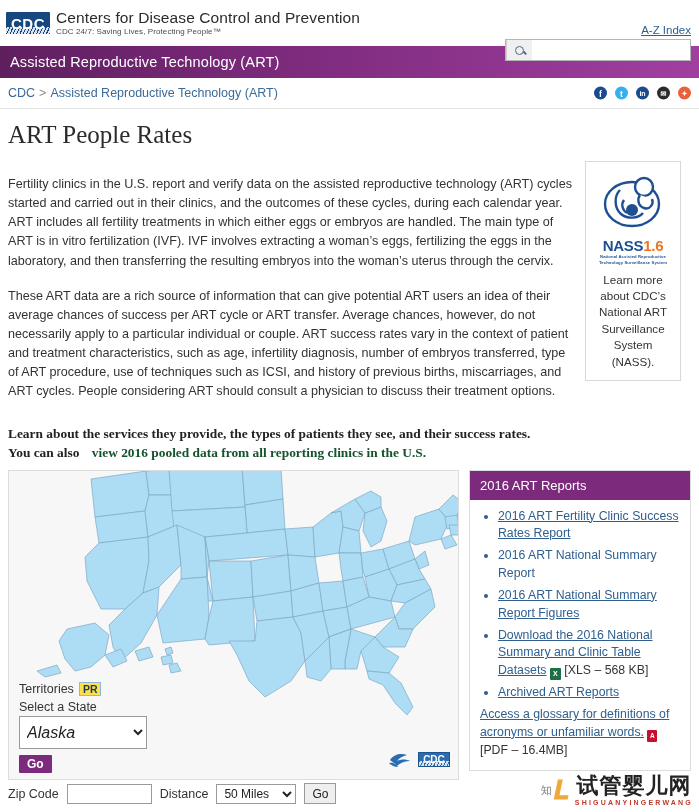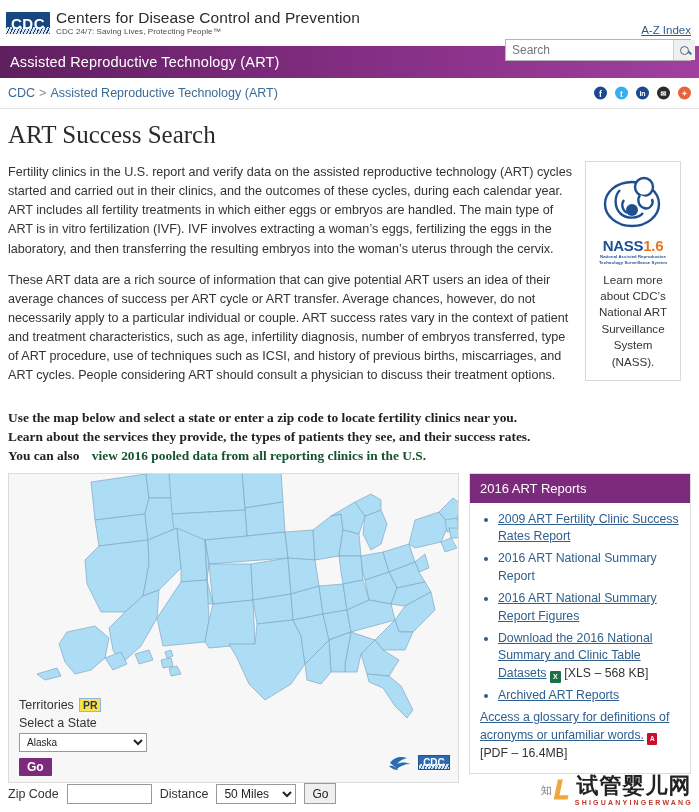--- a/index.html
+++ b/index.html
@@ -106,21 +106,21 @@
   
   .content { padding: 8px 8px 0 8px; position:relative; }
   .page-title {
     font-family:"Liberation Serif", serif;
     font-size: 25px; color:#2b2b2b; font-weight:normal;
     margin: 4px 0 10px 0;
   }
   .intro-wrap { display:flex; gap:10px; align-items:flex-start; }
   .intro-text { width: 567px; }
   .intro-text p {
-    margin: 4px 0 12px 0;
+    margin: 16px 0 12px 0;
     font-size: 12.6px; line-height: 1.52; color:#333;
   }
 
   
   .nass-box {
     width: 96px; border:1px solid #d9d9d9; background:#fff;
     padding: 8px 6px 10px 6px; text-align:center; margin-top: 2px;
   }
   .nass-logo { width:78px; height:62px; margin:0 auto 2px auto; }
   .nass-word { font-family:"Liberation Sans",sans-serif; font-weight:bold;
@@ -154,22 +154,22 @@
     overflow: hidden;
   }
   .map-svg { position:absolute; left:0; top:-6px; }
   .map-footer { position:absolute; left:10px; bottom:6px; right:8px; }
   .terr-row { font-size:12.5px; color:#333; display:flex; align-items:center; gap:5px;
     margin-bottom: 4px; }
   .pr-chip { background:#fde047; border:1px solid #8fb9d8; color:#1b3a5c;
     font-weight:bold; font-size:10.5px; padding:0px 3px; cursor:pointer; }
   .sel-label { font-size:12.5px; color:#333; margin-bottom:2px; }
   .state-select {
-    width:128px; height:19px; font-size:10px; font-family:"Liberation Sans",sans-serif;
-    border:1px solid #9a9a9a; background:#fff; color:#222; padding-left:3px;
+    width:128px; height:33px; font-size:16px; font-family:"Liberation Sans",sans-serif;
+    border:1px solid #9a9a9a; background:#fff; color:#222; padding-left:3px;font-style:italic;
   }
   .go-purple {
     margin-top:6px; background:#7c2a7c; color:#fff; border:none;
     font-size:12px; font-weight:bold; padding: 2px 8px; cursor:pointer;
     font-family:"Liberation Sans",sans-serif; border-radius:1px;
   }
   .map-cdc { position:absolute; right:8px; bottom:10px; display:flex; align-items:center; gap:5px; }
   .cdc-mini {
     width:32px; height:15px; background:#2b6cb0; color:#fff; font-weight:bold;
     font-size:10px; display:flex; align-items:center; justify-content:center;
@@ -239,21 +239,20 @@
     </div>
     <div class="cdc-titles">
       <div class="cdc-title-main">Centers for Disease Control and Prevention</div>
       <div class="cdc-title-sub">CDC 24/7: Saving Lives, Protecting People™</div>
     </div>
   </div>
 
   <div class="header-right">
     <a class="az-index">A-Z Index</a>
     <div class="search-row">
-      <input class="search-input" type="text" placeholder="Search" style="">
       <button class="search-btn">
         <span class="mag"></span>
       </button>
     </div>
   </div>
 </div>
 
 <div class="purple-banner">
   <span>Assisted Reproductive Technology (ART)</span>
 </div>
@@ -266,21 +265,21 @@
     <span class="soc" style="background:#1b4a8f">f</span>
     <span class="soc" style="background:#32b0ef">t</span>
     <span class="soc" style="background:#1b4a8f;font-size:7px">in</span>
     <span class="soc" style="background:#2b2b2b;font-size:7px">✉</span>
     <span class="soc" style="background:#e8623c;font-size:7px">✦</span>
   </div>
 </div>
 
 <div class="content">
 
-  <h1 class="page-title">ART Success Search</h1>
+  <h1 class="page-title">ART People Rates</h1>
 
   <div class="intro-wrap">
     <div class="intro-text">
       <p>Fertility clinics in the U.S. report and verify data on the assisted reproductive technology (ART) cycles started and carried out in their clinics, and the outcomes of these cycles, during each calendar year.  ART includes all fertility treatments in which either eggs or embryos are handled.  The main type of ART is in vitro fertilization (IVF). IVF involves extracting a woman’s eggs, fertilizing the eggs in the laboratory, and then transferring the resulting embryos into the woman’s uterus through the cervix.</p>
       <p>These ART data are a rich source of information that can give potential ART users an idea of their average chances of success per ART cycle or ART transfer.  Average chances, however, do not necessarily apply to a particular individual or couple.  ART success rates vary in the context of patient and treatment characteristics, such as age, infertility diagnosis, number of embryos transferred, type of ART procedure, use of techniques such as ICSI, and history of previous births, miscarriages, and ART cycles.  People considering ART should consult a physician to discuss their treatment options.</p>
     </div>
 
     <div class="nass-box">
       <svg class="nass-logo" viewBox="0 0 78 62">
         <g fill="none" stroke="#1d4f91" stroke-width="2.4">
@@ -295,21 +294,20 @@
       <div class="nass-word">
         <span>NASS</span><span class="two">1.6</span>
       </div>
       <div class="nass-tag">National Assisted Reproductive</div>
       <div class="nass-tag">Technology Surveillance System</div>
       <a class="nass-link">Learn more about CDC’s National ART Surveillance System (NASS).</a>
     </div>
   </div>
 
   <div class="instructions">
-    <div>Use the map below and select a state or enter a zip code to locate fertility clinics near you.</div>
     <div>Learn about the services they provide, the types of patients they see, and their success rates.</div>
     <div><span>You can also </span><a>view 2016 pooled data from all reporting clinics in the U.S.</a></div>
   </div>
 
   <div class="lower-row">
 
     <div class="map-panel">
       <svg class="map-svg" width="455" height="250" viewBox="0 0 455 250">
         <g fill="#addcf5" stroke="#7fa8c4" stroke-width="0.7" stroke-linejoin="round">
 
@@ -417,21 +415,21 @@
           <span>CDC</span>
         </div>
       </div>
     </div>
 
     <div class="reports">
       <div class="reports-head">2016 ART Reports</div>
       <div class="reports-body">
         <ul>
           <li>
-            <a>2009 ART Fertility Clinic Success Rates Report</a>
+            <a>2016 ART Fertility Clinic Success Rates Report</a>
           </li>
           <li>
             <a class="nounder">2016 ART National Summary Report</a>
           </li>
           <li>
             <a>2016 ART National Summary Report Figures</a>
           </li>
           <li>
             <a>Download the 2016 National Summary and Clinic Table Datasets</a>
             <span class="xls-ico">X</span>

